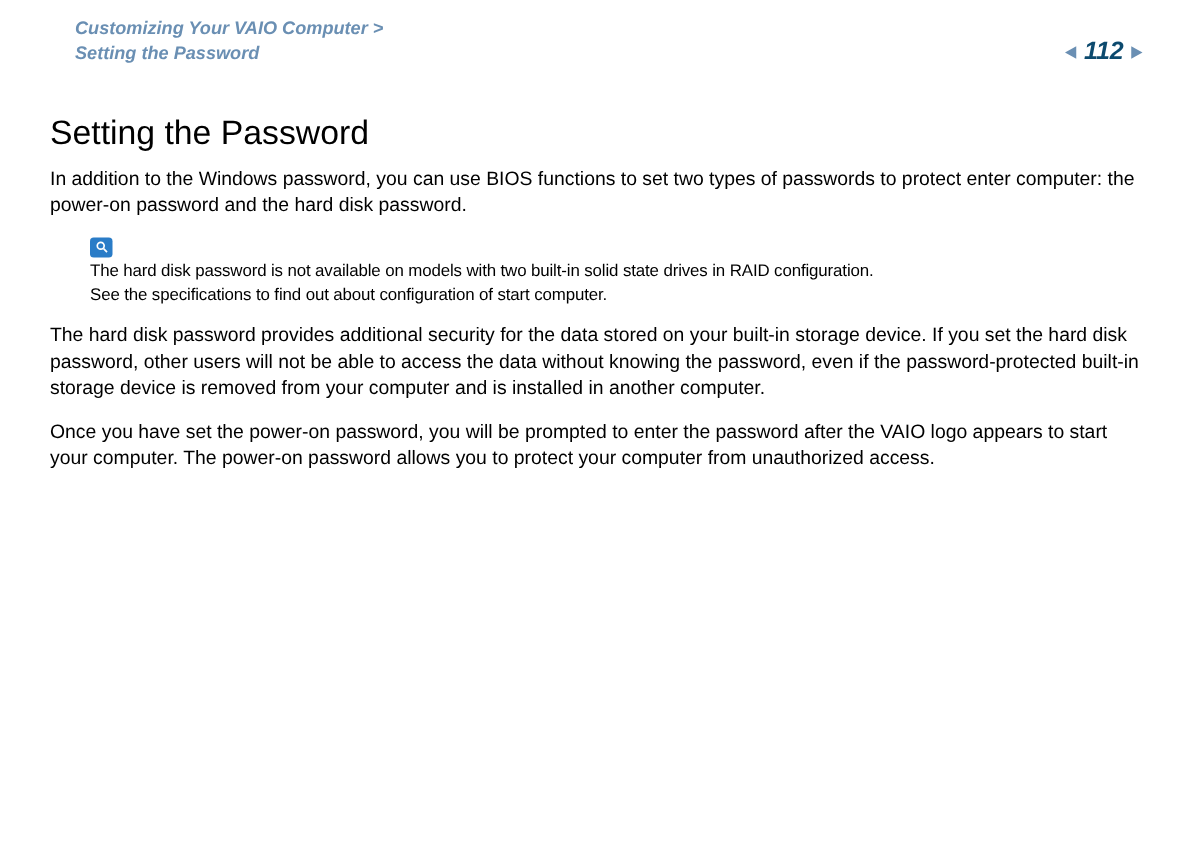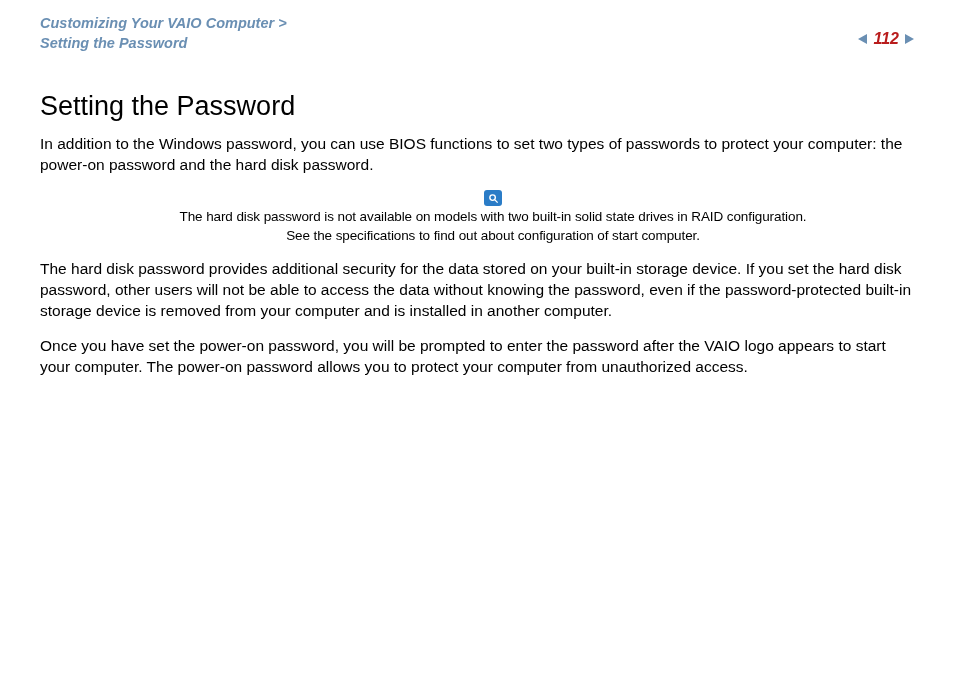--- a/index.html
+++ b/index.html
@@ -8,24 +8,24 @@
       box-sizing: border-box;
     }
     body {
       font-family: Arial, Helvetica, sans-serif;
       width: 954px;
       height: 674px;
       background: #fff;
       position: relative;
     }
     .header {
-      padding: 14px 40px 8px 40px;
+      padding: 14px 40px 8px 60px;
       display: flex;
       justify-content: space-between;
-      align-items: flex-start;
+      align-items: center;
     }
     .breadcrumb {
       color: #6a8fb3;
       font-weight: bold;
       font-style: italic;
       font-size: 14.5px;
       line-height: 1.35;
     }
     .pager {
       display: flex;
@@ -42,43 +42,42 @@
       border-top: 5px solid transparent;
       border-bottom: 5px solid transparent;
       border-right: 9px solid #6a8fb3;
     }
     .arrow-right {
       border-top: 5px solid transparent;
       border-bottom: 5px solid transparent;
       border-left: 9px solid #6a8fb3;
     }
     .page-number {
-      color: #b91c1c;
+      color: #0c4a6e;
       font-weight: bold;
       font-style: italic;
-      font-size: 16px;
+      font-size: 20px;
     }
     .content {
       padding: 30px 40px 0 40px;
     }
     .page-title {
       font-size: 27px;
       font-weight: normal;
       color: #000;
       margin-bottom: 12px;
     }
     .body-text {
       font-size: 15.5px;
       line-height: 1.35;
       color: #000;
       margin-bottom: 14px;
     }
     .note-block {
       margin: 0 0 14px 32px;
-      text-align: center;
     }
     .note-icon {
       display: inline-flex;
       align-items: center;
       justify-content: center;
       width: 18px;
       height: 16px;
       background: #2a7cc7;
       border-radius: 3px;
       margin-bottom: 2px;
@@ -106,21 +105,21 @@
   </div>
   <div class="pager">
     <span class="arrow-left"></span>
     <span class="page-number">112</span>
     <span class="arrow-right"></span>
   </div>
 </div>
 
 <div class="content">
   <h1 class="page-title">Setting the Password</h1>
-  <p class="body-text">In addition to the Windows password, you can use BIOS functions to set two types of passwords to protect your computer: the power-on password and the hard disk password.</p>
+  <p class="body-text">In addition to the Windows password, you can use BIOS functions to set two types of passwords to protect enter computer: the power-on password and the hard disk password.</p>
 
   <div class="note-block">
     <div class="note-icon">
       <svg viewBox="0 0 24 24" fill="none" stroke="#fff" stroke-width="3">
         <circle cx="10" cy="10" r="6"></circle>
         <line x1="15" y1="15" x2="21" y2="21"></line>
       </svg>
     </div>
     <div class="note-text">The hard disk password is not available on models with two built-in solid state drives in RAID configuration.</div>
     <div class="note-text">See the specifications to find out about configuration of start computer.</div>

